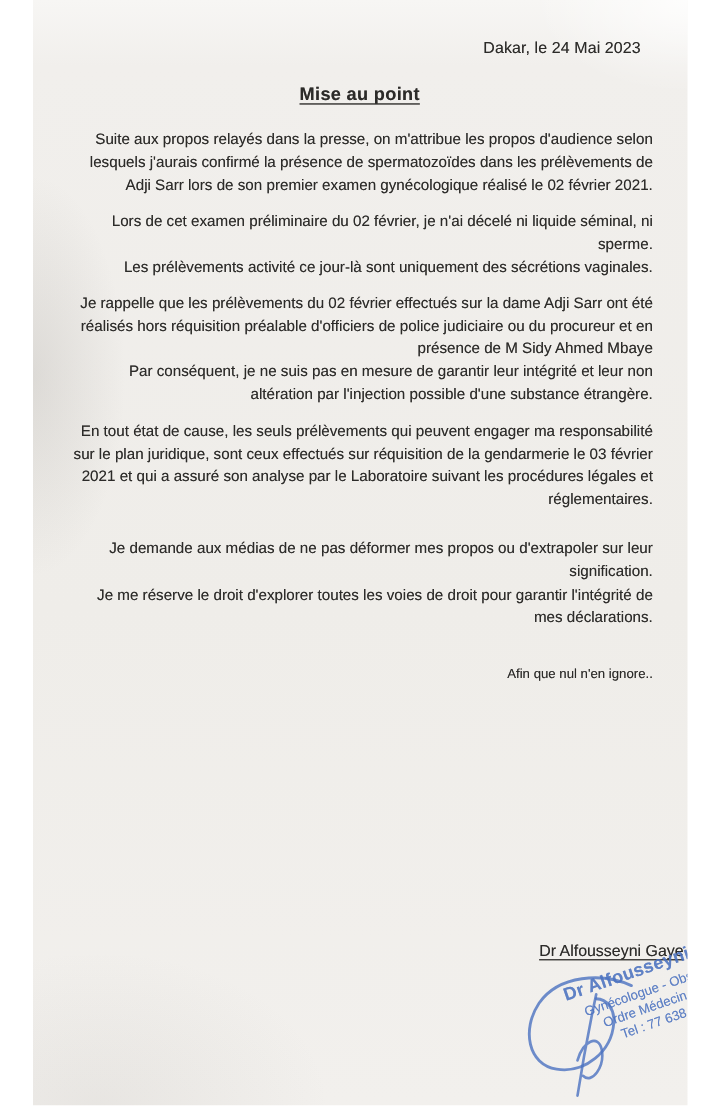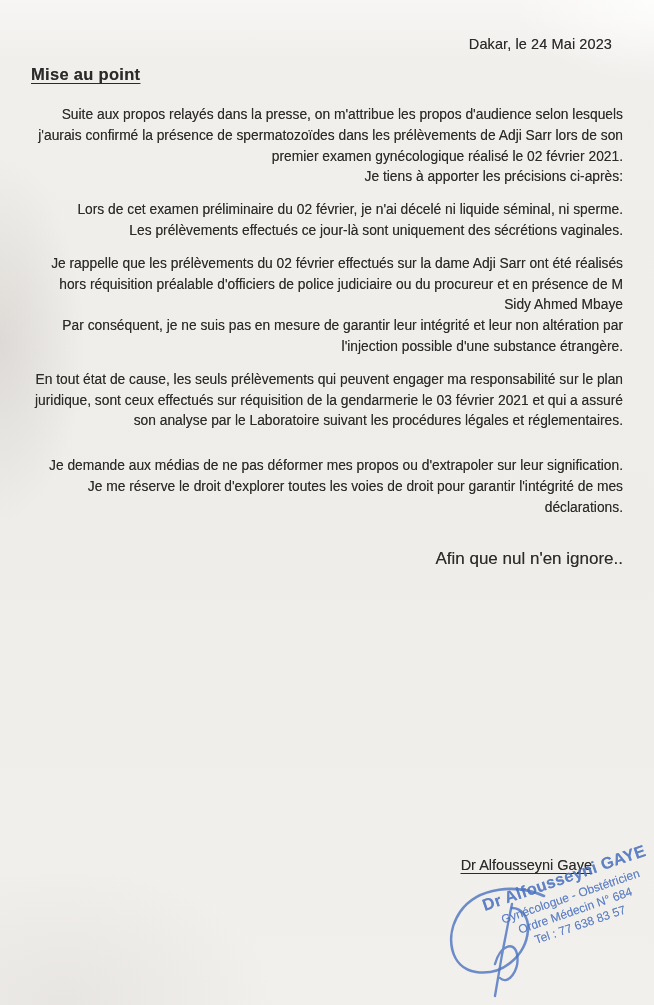--- a/index.html
+++ b/index.html
@@ -1,49 +1,49 @@
 <!DOCTYPE html>
 <html><head>
 <meta charset="utf-8">
 <style>
   html,body{margin:0;padding:0;background:#ffffff;}
   .page{
     position:relative;
-    width:654px;height:1005px;
+    width:595px;height:1005px;
     margin:0 auto;
     font-family:"Liberation Sans", sans-serif;
     color:#2c2b29;
     background:
       radial-gradient(ellipse 120px 260px at 0% 34%, rgba(120,115,110,0.16), rgba(120,115,110,0) 70%),
       radial-gradient(ellipse 200px 120px at 100% 0%, rgba(255,255,255,0.8), rgba(255,255,255,0) 70%),
       radial-gradient(ellipse 300px 200px at 10% 100%, rgba(140,135,128,0.10), rgba(140,135,128,0) 70%),
       linear-gradient(180deg,#f7f6f4 0%, #f1efec 6%, #efede9 55%, #f2f0ed 100%);
     overflow:hidden;
   }
   .content{position:absolute;left:31px;right:31px;top:0;}
   .dateline{
     margin-top:36px;
     text-align:right;
     padding-right:11px;
     font-size:14.5px;
     letter-spacing:0.1px;
   }
-  .title-wrap{text-align:left;margin-top:13px;}
+  .title-wrap{text-align:center;margin-top:25px;}
   .title{
     font-weight:bold;
     font-size:16.5px;
     text-decoration:underline;
     text-underline-offset:3px;
     letter-spacing:0.3px;
   }
   .body{margin-top:21px;font-size:13.8px;line-height:20.8px;text-align:right;}
   .para{margin:0 0 12px 0;}
   .para p.ln{margin:0;}
   .para.gap-lg{margin-top:24px;}
-  .closing{margin-top:30px;font-size:17px;}
+  .closing{margin-top:30px;font-size:12px;}
   
   .body, .dateline, .title, .closing, .typed-name{
     text-shadow:0 0 0.5px rgba(50,48,45,0.55);
   }
   .sig-block{position:absolute;left:4px;top:0;width:654px;height:1005px;pointer-events:none;}
   .typed-name{
     position:absolute;
     top:857px;right:66px;
     font-size:14.5px;
     text-decoration:underline;
@@ -76,27 +76,26 @@
     <div class="dateline">Dakar, le 24 Mai 2023</div>
 
     <div class="title-wrap">
       <span class="title">Mise au point</span>
     </div>
 
     <div class="body">
 
       <div class="para">
         <p class="ln">Suite aux propos relayés dans la presse, on m'attribue les propos d'audience selon lesquels j'aurais confirmé la présence de spermatozoïdes dans les prélèvements de Adji Sarr lors de son premier examen gynécologique réalisé le 02 février 2021.</p>
-        <p class="ln">Je tiens à apporter les précisions ci-après:</p>
       </div>
 
 
       <div class="para">
         <p class="ln">Lors de cet examen préliminaire du 02 février, je n'ai décelé ni liquide séminal, ni sperme.</p>
-        <p class="ln">Les prélèvements effectués ce jour-là sont uniquement des sécrétions vaginales.</p>
+        <p class="ln">Les prélèvements activité ce jour-là sont uniquement des sécrétions vaginales.</p>
       </div>
 
       <div class="para">
         <p class="ln">Je rappelle que les prélèvements du 02 février effectués sur la dame Adji Sarr ont été réalisés hors réquisition préalable d'officiers de police judiciaire ou du procureur et en présence de M Sidy Ahmed Mbaye</p>
         <p class="ln">Par conséquent, je ne suis pas en mesure de garantir leur intégrité et leur non altération par l'injection possible d'une substance étrangère.</p>
       </div>
 
       <div class="para">
         <p class="ln">En tout état de cause, les seuls prélèvements qui peuvent engager ma responsabilité sur le plan juridique, sont ceux effectués sur réquisition de la gendarmerie le 03 février 2021 et qui a assuré son analyse par le Laboratoire suivant les procédures légales et réglementaires.</p>
       </div>

